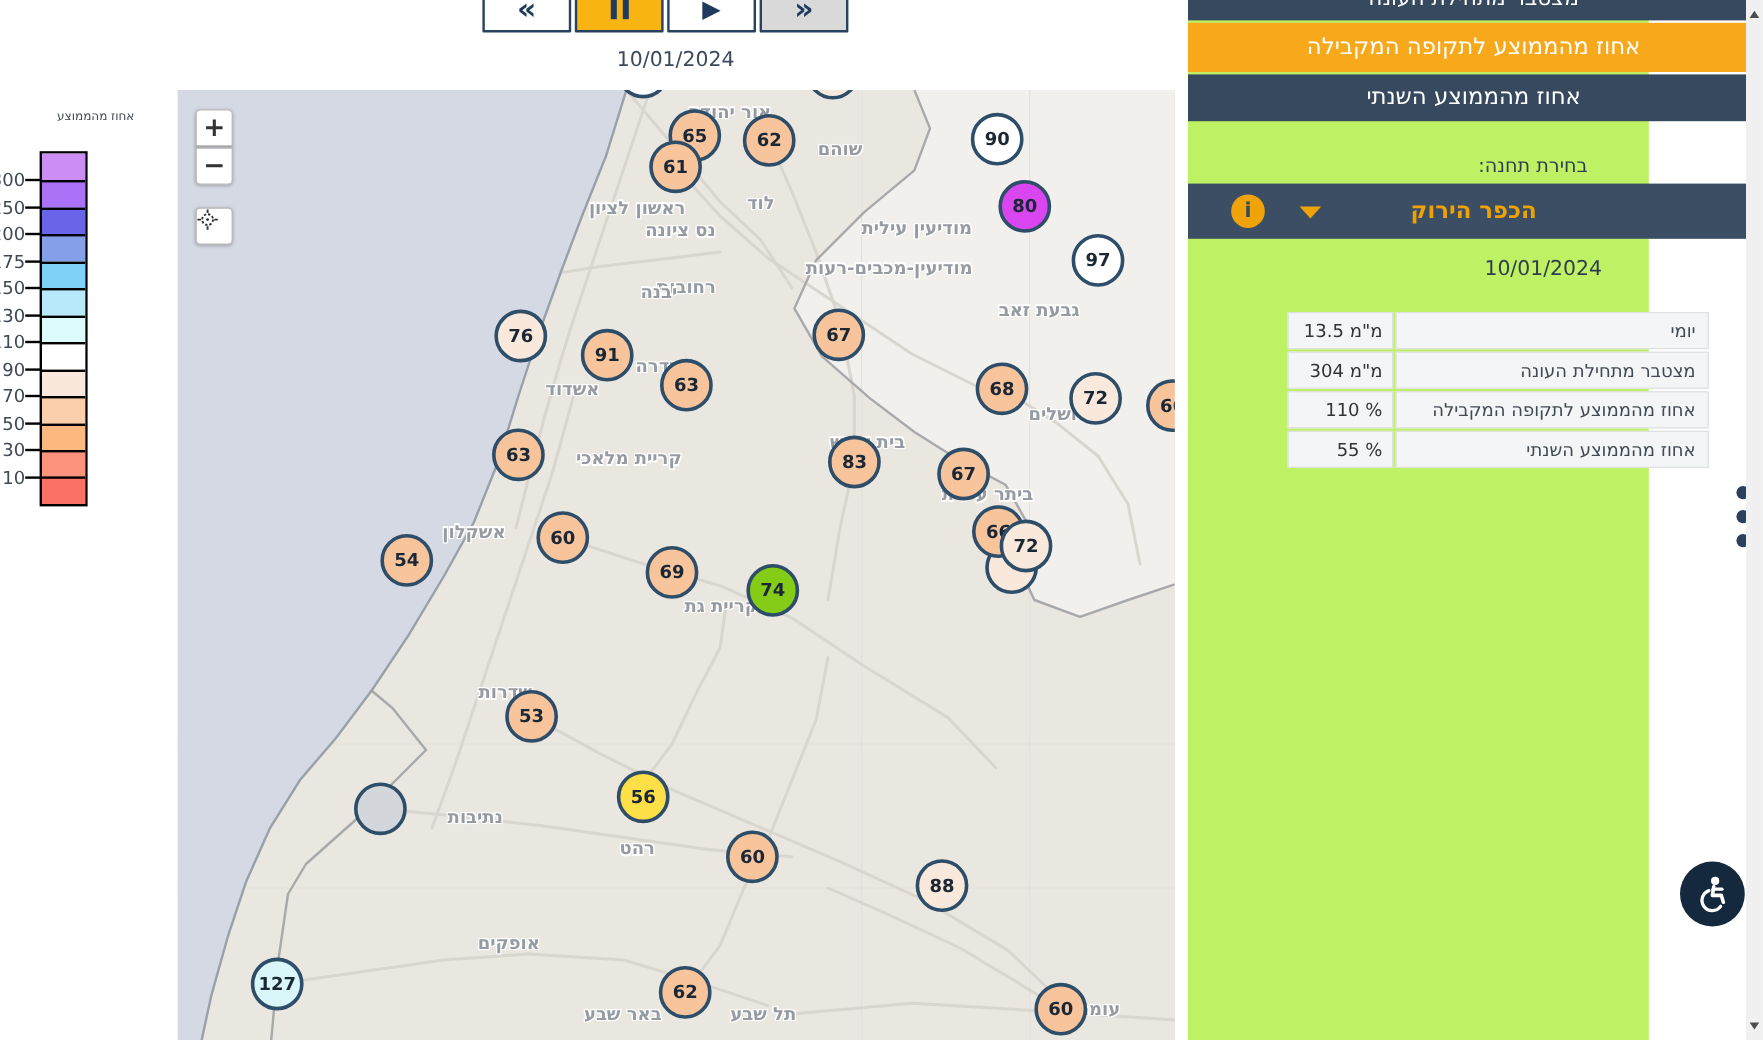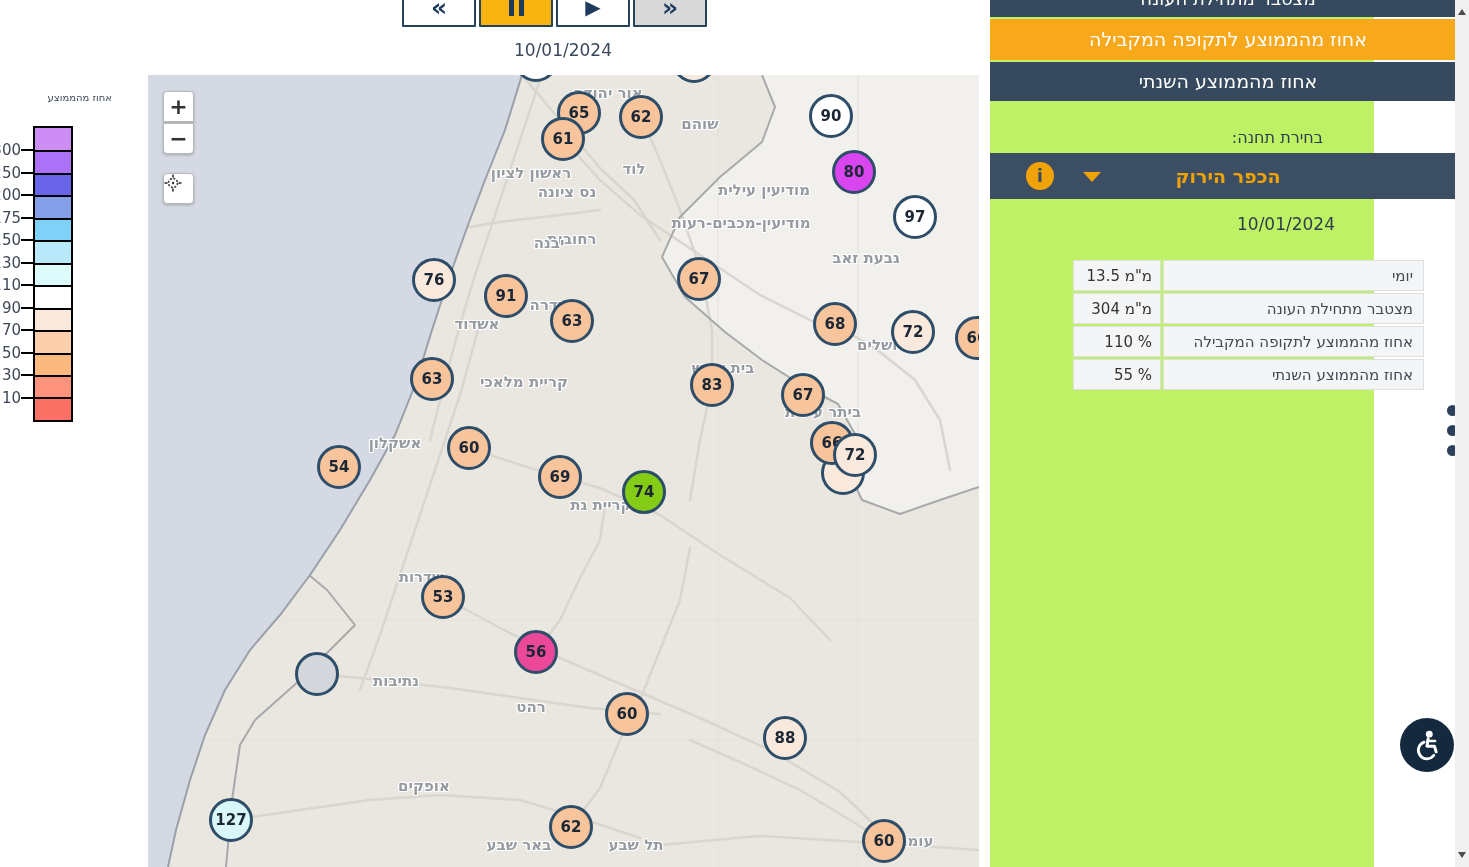--- a/index.html
+++ b/index.html
@@ -251,21 +251,21 @@
         <div class="marker" style="left: 542px; top: 288px; background: rgb(247, 196, 156);">83</div>
         <div class="marker" style="left: 633px; top: 298px; background: rgb(247, 196, 156);">67</div>
         <div class="marker" style="left: 299px; top: 351px; background: rgb(247, 196, 156);">60</div>
         <div class="marker" style="left: 169px; top: 370px; background: rgb(247, 196, 156);">54</div>
         <div class="marker" style="left: 390px; top: 380px; background: rgb(247, 196, 156);">69</div>
         <div class="marker" style="left: 474px; top: 395px; background: #84cc16;">74</div>
         <div class="marker" style="left: 673px; top: 376px; background: rgb(249, 233, 220);"></div>
         <div class="marker" style="left: 662px; top: 346px; background: rgb(247, 196, 156);">66</div>
         <div class="marker" style="left: 685px; top: 358px; background: rgb(249, 233, 220);">72</div>
         <div class="marker" style="left: 273px; top: 500px; background: rgb(247, 196, 156);">53</div>
-        <div class="marker" style="left: 366px; top: 555px; background: #ec4899;">56</div>
+        <div class="marker" style="left: 366px; top: 567px; background: #fde047;">56</div>
         <div class="marker" style="left: 147px; top: 577px; background: rgb(211, 214, 218);"></div>
         <div class="marker" style="left: 457px; top: 617px; background: rgb(247, 196, 156);">60</div>
         <div class="marker" style="left: 615px; top: 641px; background: rgb(249, 233, 220);">88</div>
         <div class="marker" style="left: 61px; top: 723px; background: rgb(217, 246, 249);">127</div>
         <div class="marker" style="left: 401px; top: 730px; background: rgb(247, 196, 156);">62</div>
         <div class="marker" style="left: 714px; top: 744px; background: rgb(247, 196, 156);">60</div>
       </div>
 
     <div class="mapctl" id="zoom-in">+</div>
     <div class="mapctl" id="zoom-out">−</div>

